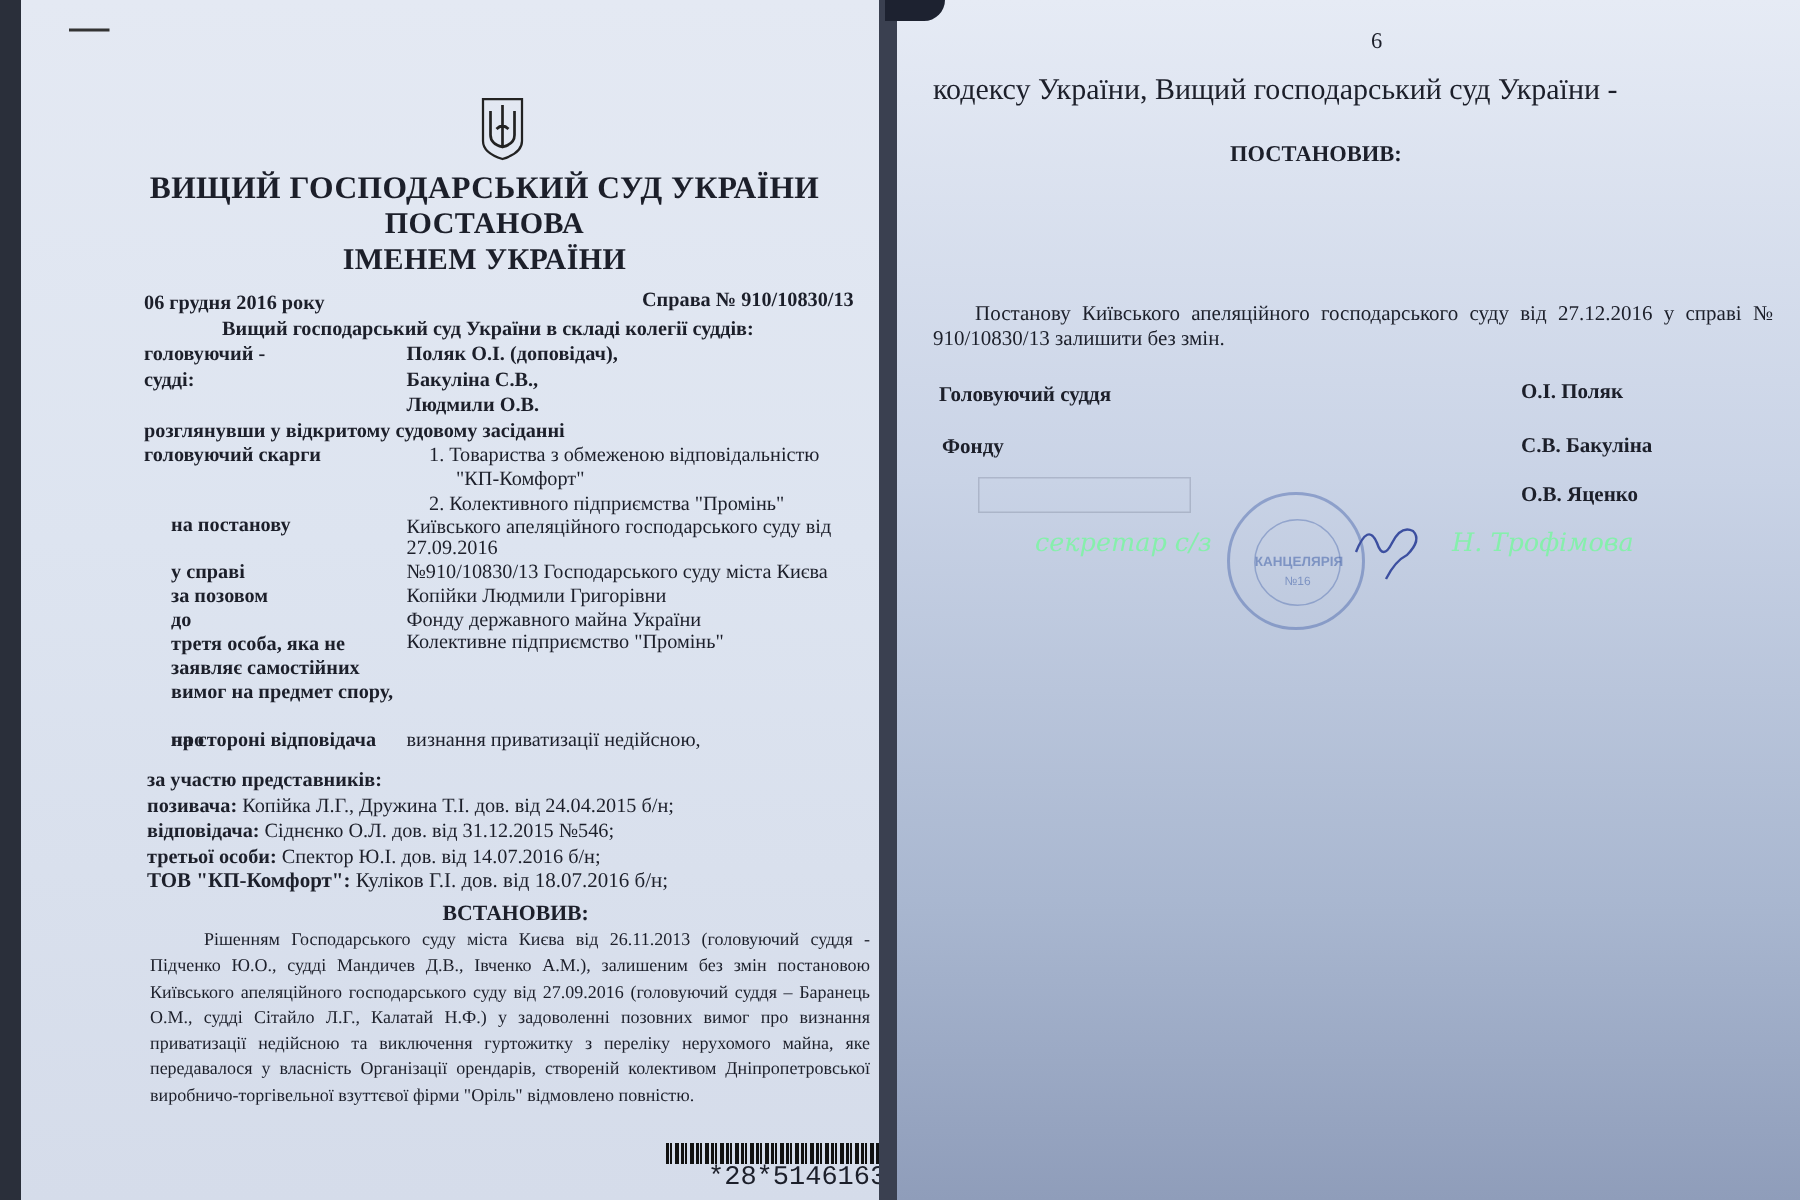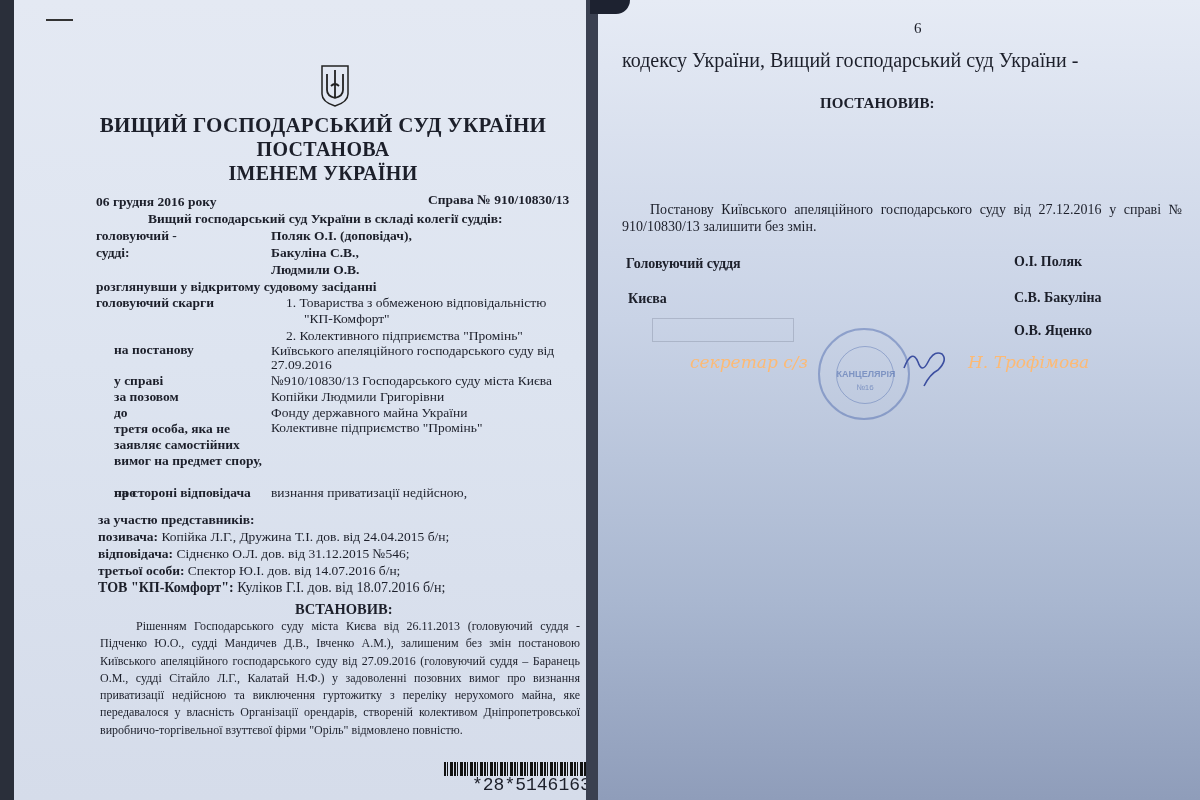--- a/index.html
+++ b/index.html
@@ -22,21 +22,21 @@
   .heading { position:absolute; font-weight:bold; font-size:14.5px; }
   .para { position:absolute; font-size:12px; text-align:justify; line-height:17.3px; }
   .barcode { position:absolute; left:430px; top:762px; width:160px; height:14px;
              background:repeating-linear-gradient(90deg,#111 0 2px,transparent 2px 3px,#111 3px 4px,transparent 4px 6px,#111 6px 9px,transparent 9px 10px); }
   .barcode-num { position:absolute; left:458px; top:775px; font-family:"Liberation Mono", monospace; font-size:18px; }
   .stamp { position:absolute; left:818px; top:328px; width:88px; height:88px; border:2px solid rgba(70,100,170,0.45); border-radius:50%; }
   .stamp-inner { position:absolute; left:16px; top:16px; width:56px; height:56px; border:1.5px solid rgba(70,100,170,0.4); border-radius:50%; }
   .stamp-text { position:absolute; left:-6px; top:22px; width:70px; text-align:center; font-family:"Liberation Sans", sans-serif; font-size:9px; font-weight:bold; color:rgba(70,100,170,0.55); }
   .stamp-no { position:absolute; left:0; top:36px; width:56px; text-align:center; font-family:"Liberation Sans", sans-serif; font-size:8px; color:rgba(70,100,170,0.55); }
   .faint-box { position:absolute; left:652px; top:318px; width:140px; height:22px; border:1px solid rgba(120,130,150,0.35); }
-  .handwriting { position:absolute; font-family:"DejaVu Serif", serif; font-style:italic; font-size:17px; color:#fdba74; white-space:nowrap; }
+  .handwriting { position:absolute; font-family:"DejaVu Serif", serif; font-style:italic; font-size:17px; color:#86efac; white-space:nowrap; }
 </style>
 </head>
 <body>
 
 <div class="page page-left">
   <div class="dash"></div>
   <svg class="crest" viewBox="0 0 30 44">
     <path d="M2 2 H28 V30 Q28 38 15 42 Q2 38 2 30 Z" fill="none" stroke="#222" stroke-width="1.5"></path>
     <path d="M15 6 V34 M7 10 V26 Q7 32 15 34 Q23 32 23 26 V10 M11 22 Q15 18 19 22" fill="none" stroke="#222" stroke-width="1.8"></path>
   </svg>
@@ -92,21 +92,21 @@
 <div class="gap"></div>
 
 <div class="page page-right">
   <div class="txt" style="left:316px;top:20px;font-size:15px;">6</div>
   <div class="txt" style="left:24px;top:49px;font-size:20px;">кодексу України, Вищий господарський суд України -</div>
   <div class="heading" style="left:222px;top:95px;font-size:15px;">ПОСТАНОВИВ:</div>
   <div class="para" style="left:24px;top:201px;width:560px;text-indent:28px;font-size:14px;">Постанову Київського апеляційного господарського суду від 27.12.2016 у справі № 910/10830/13 залишити без змін.</div>
 
   <div class="lbl" style="left:28px;top:256px;font-size:14px;">Головуючий суддя</div>
   <div class="lbl" style="left:416px;top:254px;font-size:14px;">О.І. Поляк</div>
-  <div class="lbl" style="left:30px;top:291px;font-size:14px;">Києва</div>
+  <div class="lbl" style="left:30px;top:291px;font-size:14px;">Фонду</div>
   <div class="lbl" style="left:416px;top:290px;font-size:14px;">С.В. Бакуліна</div>
   <div class="lbl" style="left:416px;top:323px;font-size:14px;">О.В. Яценко</div>
 </div>
 
 <div class="faint-box"></div>
 <div class="stamp">
   <div class="stamp-inner">
     <div class="stamp-text">КАНЦЕЛЯРІЯ</div>
     <div class="stamp-no">№16</div>
   </div>

